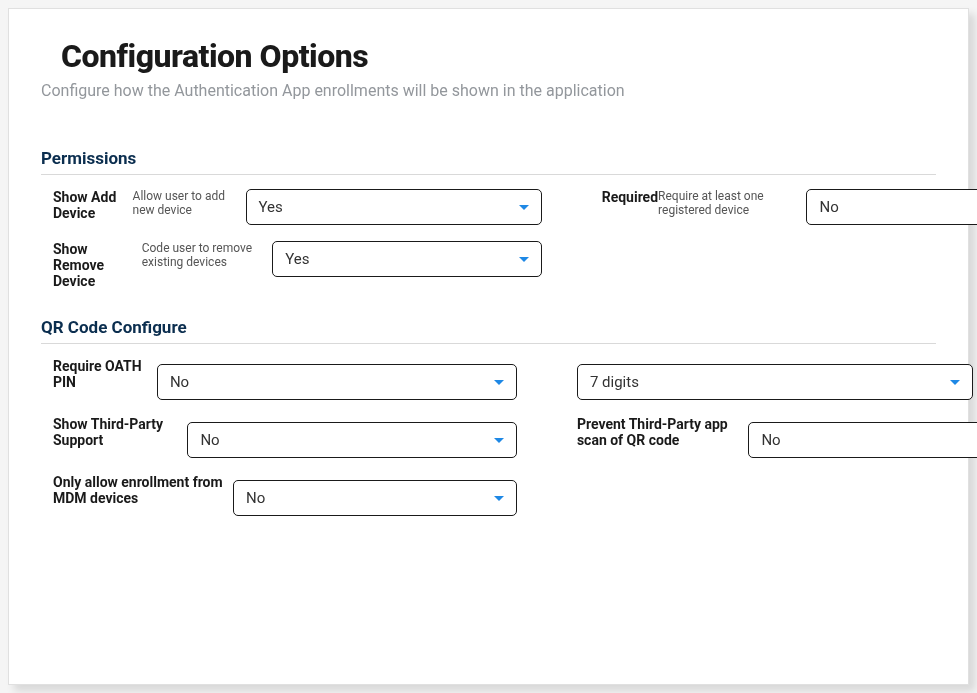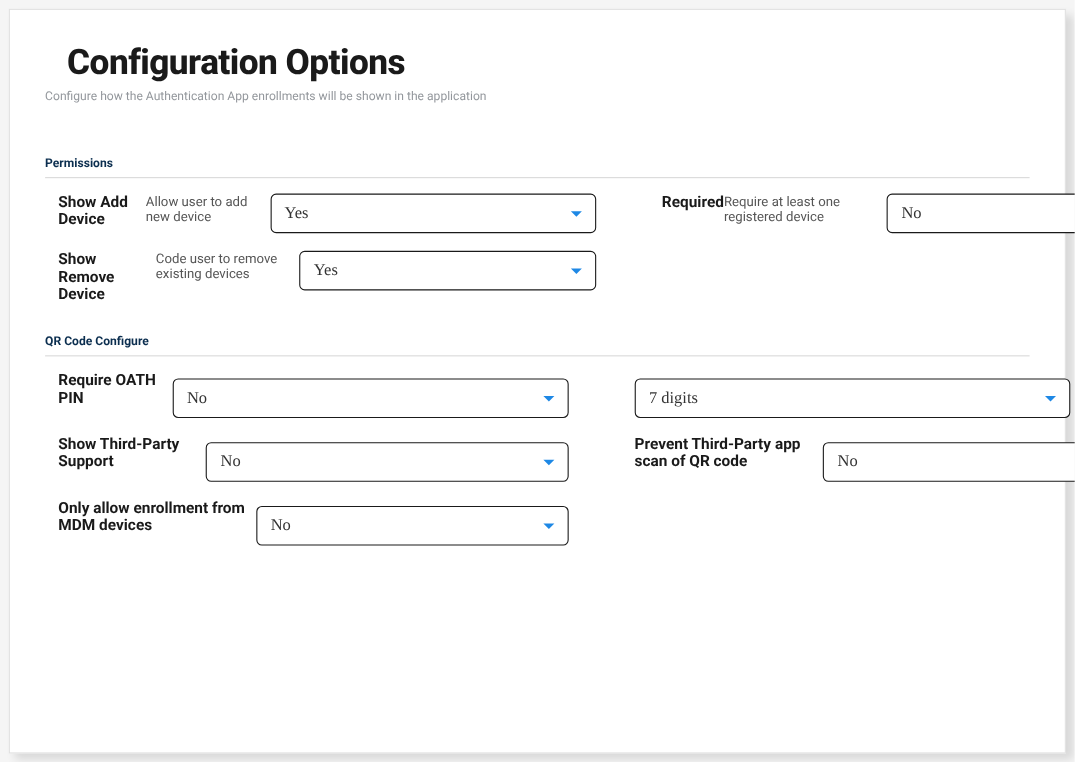--- a/index.html
+++ b/index.html
@@ -19,27 +19,27 @@
   }
   .page-title {
     font-size: 32px;
     font-weight: 800;
     color: #1a1a1a;
     letter-spacing: -0.5px;
     margin-bottom: 6px;
     margin-left: 20px;
   }
   .page-subtitle {
-    font-size: 11px;
+    font-size: 16px;
     color: #93979c;
     font-weight: 400;
     margin-bottom: 48px;
   }
   .section-title {
-    font-size: 11px;
+    font-size: 17px;
     font-weight: 700;
     color: #0b2e4f;
     padding-bottom: 6px;
     border-bottom: 1px solid #d9d9d9;
     margin-bottom: 14px;
   }
   .section {
     margin-bottom: 26px;
   }
   .form-grid {
@@ -69,21 +69,20 @@
     width: 396px;
     max-width: 100%;
     height: 36px;
     border: 1.5px solid #1a1a1a;
     border-radius: 5px;
     display: flex;
     align-items: center;
     padding: 0 12px;
     cursor: pointer;
     background: #fff;
-    font-family: Liberation Serif, serif;
   }
   .select-value {
     font-size: 15px;
     color: #333;
     flex: 1;
   }
   .caret {
     width: 0;
     height: 0;
     border-left: 5px solid transparent;

